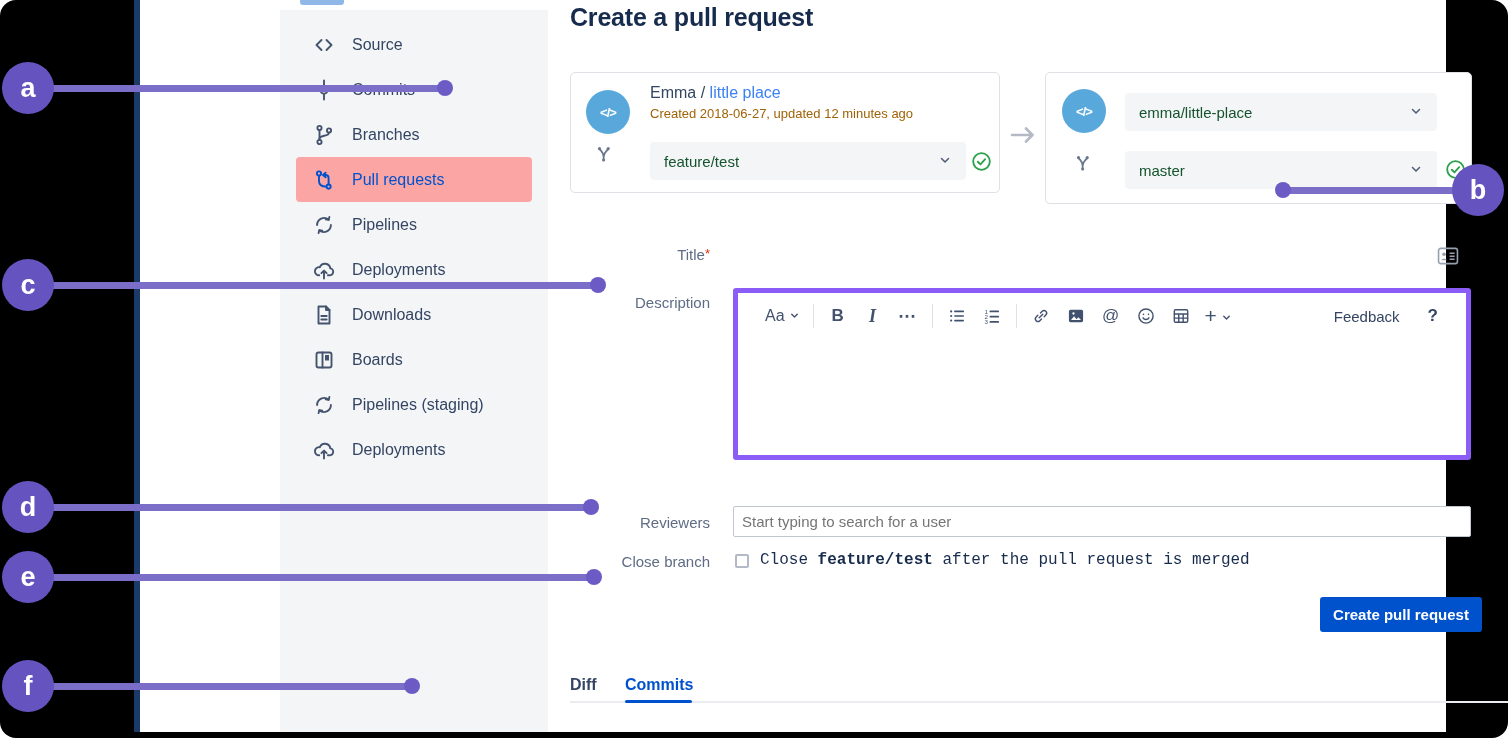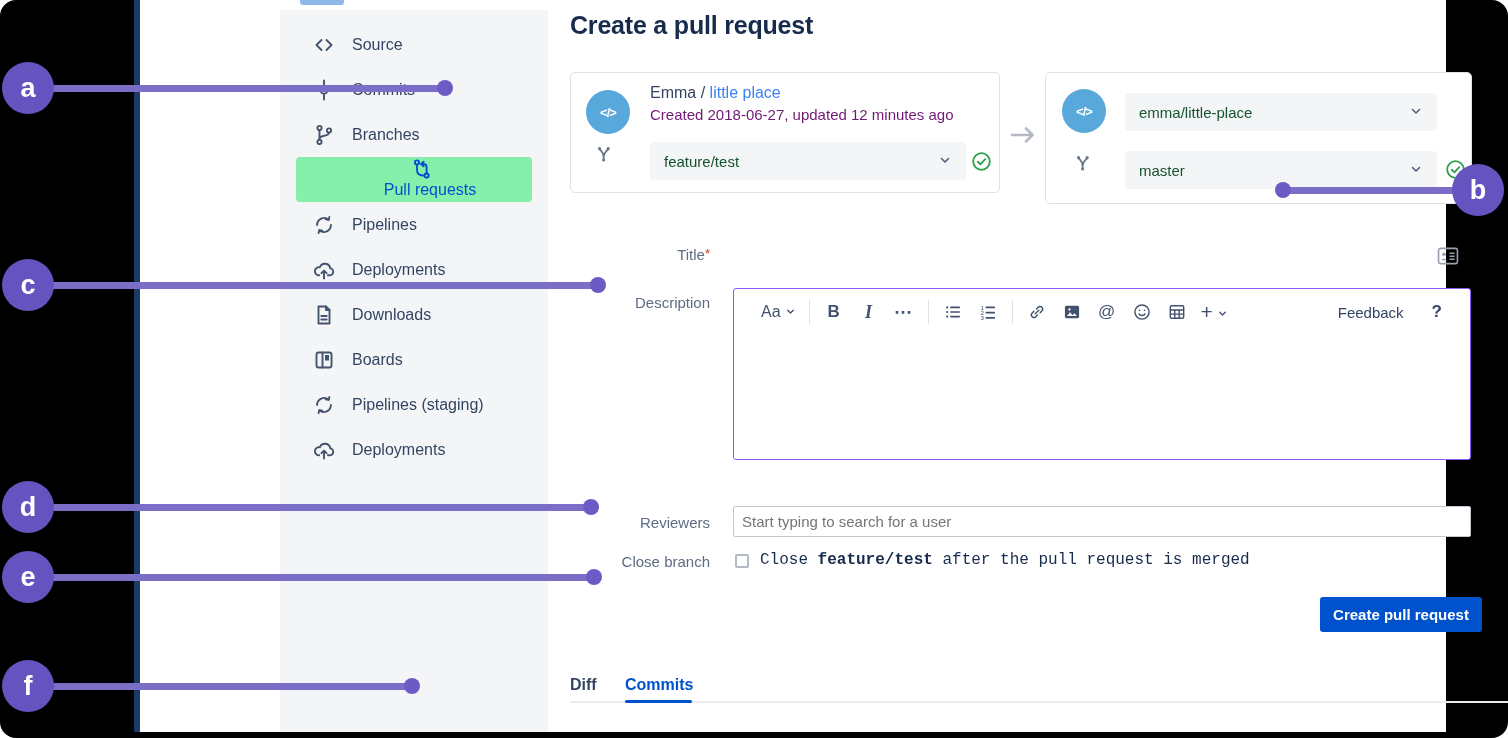--- a/index.html
+++ b/index.html
@@ -9,52 +9,52 @@
   
   .window { position:absolute; left:134px; top:0; width:1312px; height:732px; background:#fff; border-left:6px solid #1c3a68; }
   .sidebar { position:absolute; left:140px; top:10px; width:268px; height:722px; background:#F4F5F7; }
   .logo-stub { position:absolute; left:160px; top:0; width:44px; height:5px; background:#8FB8E8; border-radius:0 0 3px 3px; }
 
   
   .nav { position:absolute; left:140px; top:22px; width:268px; }
   .nav-item { height:45px; display:flex; align-items:center; padding-left:32px; cursor:pointer; }
   .nav-item .ic { width:24px; height:24px; display:flex; align-items:center; justify-content:center; flex:0 0 24px; }
   .nav-item .lbl { margin-left:16px; font-size:16px; color:#344563; white-space:nowrap; }
-  .nav-item.selected { margin:0 16px; padding-left:16px; background:#86efac; border-radius:4px;flex-direction:column; }
+  .nav-item.selected { margin:0 16px; padding-left:16px; background:#fca5a5; border-radius:4px; }
   .nav-item.selected .lbl { color:#0052CC; }
   svg.navic { stroke:#44546F; fill:none; stroke-width:1.9; stroke-linecap:round; stroke-linejoin:round; }
   .nav-item.selected svg.navic { stroke:#0052CC; }
 
   
-  .page-title { position:absolute; left:430px; top:11px; font-size:25px; font-weight:700; color:#172B4D; letter-spacing:-0.2px; }
+  .page-title { position:absolute; left:430px; top:3px; font-size:25px; font-weight:700; color:#172B4D; letter-spacing:-0.2px; }
 
   
   .panel { position:absolute; background:#fff; border:1px solid #DFE1E6; border-radius:5px; }
   .panel-left { left:430px; top:72px; width:430px; height:121px; }
   .panel-right { left:905px; top:72px; width:427px; height:132px; }
   .avatar { position:absolute; width:44px; height:44px; border-radius:50%; background:#59A8DC; color:#fff;
             display:flex; align-items:center; justify-content:center; font-size:13px; font-weight:700; letter-spacing:-1px; }
   .repo-line { position:absolute; font-size:16px; color:#344563; white-space:nowrap; }
   .repo-line a { color:#3b82f6; text-decoration:none; }
-  .repo-meta { position:absolute; font-size:15px; color:#701a75; white-space:nowrap; }
+  .repo-meta { position:absolute; font-size:13px; color:#a16207; white-space:nowrap; }
   .select { position:absolute; height:38px; background:#F4F5F7; border-radius:4px; display:flex; align-items:center;
             padding:0 14px; font-size:15px; color:#14532d; cursor:pointer; }
   .select .val { flex:1; }
   .chk-ok { position:absolute; width:21px; height:21px; }
   .branch-ic { position:absolute; width:22px; height:22px; }
   .flow-arrow { position:absolute; left:868px; top:122px; width:30px; height:26px; }
 
   
   .flabel { position:absolute; width:148px; text-align:right; font-size:15px; color:#5E6C84; white-space:nowrap; }
   .req { color:#DE350B; font-size:13px; vertical-align:top; }
   .tinput { position:absolute; border:1px solid #C1C7D0; border-radius:2px; background:#fff; font-family:"Liberation Sans",sans-serif;
             font-size:16px; color:#172B4D; outline:none; }
   .card-ic { position:absolute; left:1297px; top:247px; width:22px; height:18px; }
 
-  .editor { position:absolute; left:593px; top:288px; width:738px; height:172px; border:1px solid #8b5cf6; border-radius:3px; background:#fff; }
+  .editor { position:absolute; left:593px; top:288px; width:738px; height:172px; border:5px solid #8b5cf6; border-radius:3px; background:#fff; }
   .toolbar { display:flex; align-items:center; height:46px; padding:0 28px 0 27px; color:#42526E; }
   .tbtn { display:flex; align-items:center; justify-content:center; min-width:22px; height:26px; margin-right:13px; cursor:pointer; color:#42526E; }
   .tsep { width:1px; height:24px; background:#DFE1E6; margin:0 13px 0 0; }
   .tb-style { font-size:16px; font-weight:500; }
   .tb-bold { font-size:17px; font-weight:700; }
   .tb-italic { font-family:"Liberation Serif",serif; font-style:italic; font-size:18px; font-weight:600; }
   .tb-more { font-size:18px; font-weight:700; letter-spacing:1px; }
   .tb-at { font-size:17px; font-weight:500; }
   .tb-plus { font-size:21px; font-weight:400; }
   .feedback { margin-left:auto; font-size:15px; color:#344563; cursor:pointer; }

